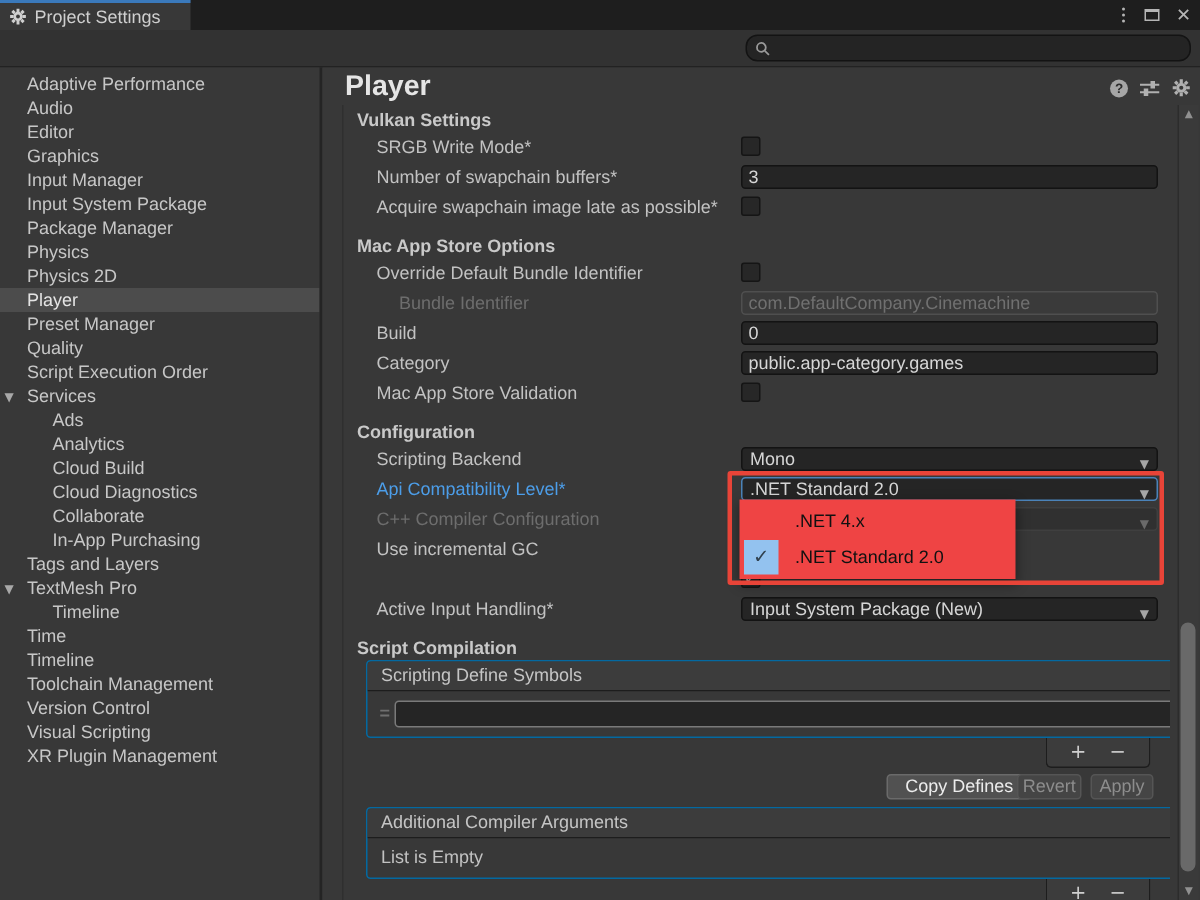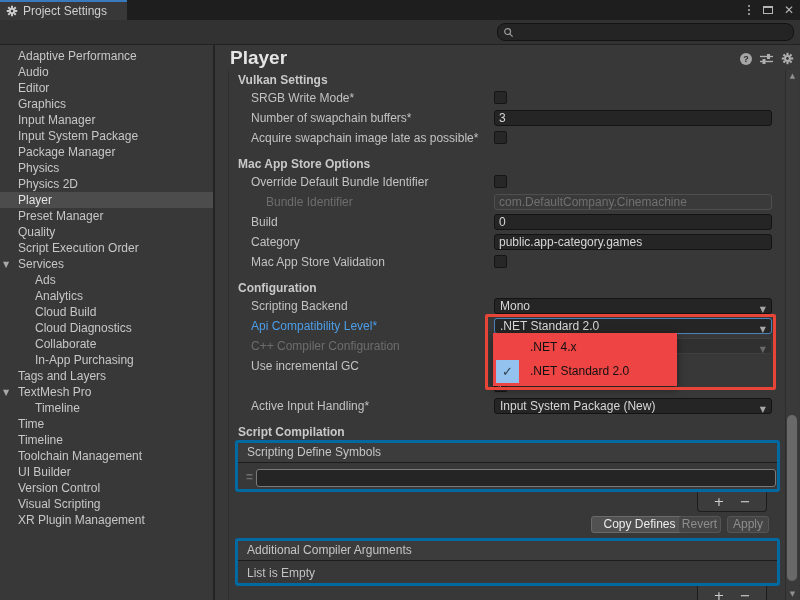--- a/index.html
+++ b/index.html
@@ -72,21 +72,21 @@
            z-index:6; box-shadow:0 3px 8px rgba(0,0,0,.45); }
   .popup-item { position:absolute; left:0; width:100%; height:24px; line-height:24px; color:#111;
                 padding-left:37px; font-size:12px; }
   .check-cell { position:absolute; left:3px; top:27px; width:23px; height:23px; background:#93c2ef;
                 text-align:center; line-height:23px; color:#30404e; font-size:13px;
                 font-family:"DejaVu Sans",sans-serif; }
   .red-box { position:absolute; left:256px; top:244px; width:291px; height:76px;
              border:3px solid #e84438; border-radius:2px; z-index:7; }
 
   
-  .listbox { position:absolute; left:6px; width:545px; background:#383838; border:3px solid #0369a1;
+  .listbox { position:absolute; left:15px; width:545px; background:#383838; border:1px solid #0369a1;
              border-radius:3px; }
   .listbox-header { height:20px; line-height:19px; padding-left:9px; color:#c5c5c5;
                     border-bottom:1px solid #1d1d1d; background:#3c3c3c; border-radius:3px 3px 0 0; }
   .list-empty { height:26px; line-height:25px; padding-left:9px; color:#c2c2c2; }
   .eq-handle { position:absolute; left:8px; top:27px; color:#6f6f6f; font-weight:bold; }
   .define-input { position:absolute; left:18px; top:26px; width:520px; height:18px; background:#252525;
                   border:1px solid #7a7a7a; border-radius:3px; color:#d6d6d6; line-height:16px; padding:0 4px; }
   .pm-tab { position:absolute; left:468px; width:70px; height:20px; background:#3c3c3c;
             border:1px solid #1d1d1d; border-top:none; border-radius:0 0 4px 4px; display:flex;
             align-items:center; justify-content:space-evenly; }
@@ -169,21 +169,20 @@
     <div class="side-item indent"><span>Cloud Build</span></div>
     <div class="side-item indent"><span>Cloud Diagnostics</span></div>
     <div class="side-item indent"><span>Collaborate</span></div>
     <div class="side-item indent"><span>In-App Purchasing</span></div>
     <div class="side-item"><span>Tags and Layers</span></div>
     <div class="side-item"><span class="fold">▼</span><span>TextMesh Pro</span></div>
     <div class="side-item indent"><span>Timeline</span></div>
     <div class="side-item"><span>Time</span></div>
     <div class="side-item"><span>Timeline</span></div>
     <div class="side-item"><span>Toolchain Management</span></div>
-    <div class="side-item"><span>UI Builder</span></div>
     <div class="side-item"><span>Version Control</span></div>
     <div class="side-item"><span>Visual Scripting</span></div>
     <div class="side-item"><span>XR Plugin Management</span></div>
   </div>
   <div class="vdivider"></div>
 
   <div class="main">
     <div class="main-title">Player</div>
     <div class="hdr-icons">
       <span class="help-circle">?</span>

